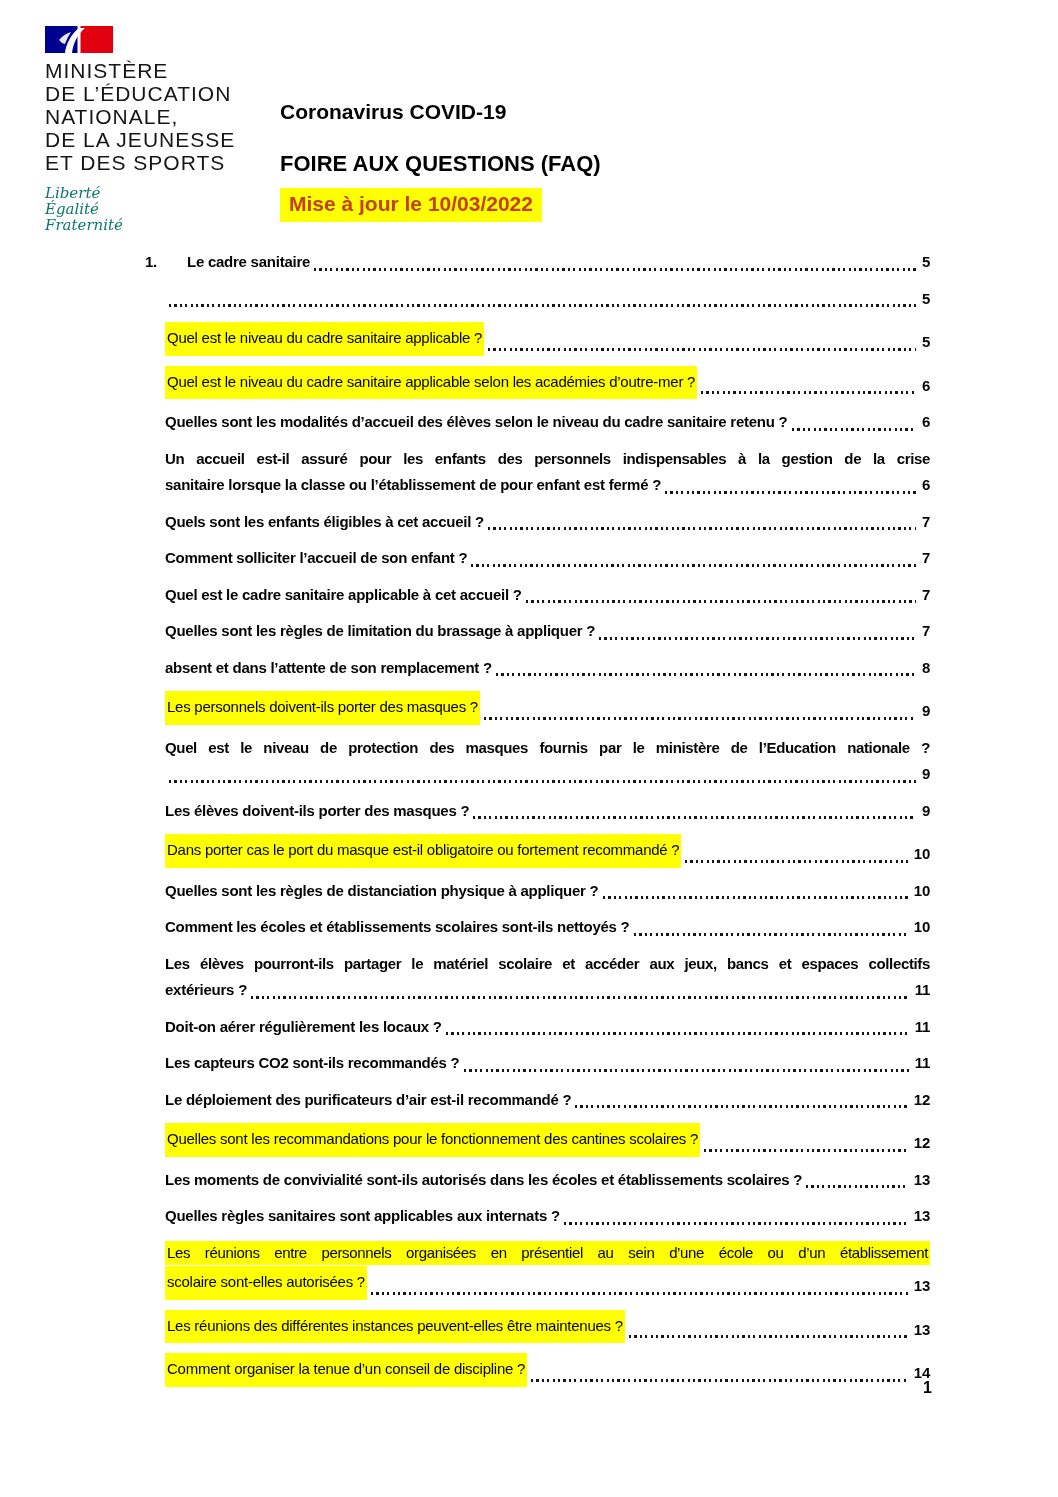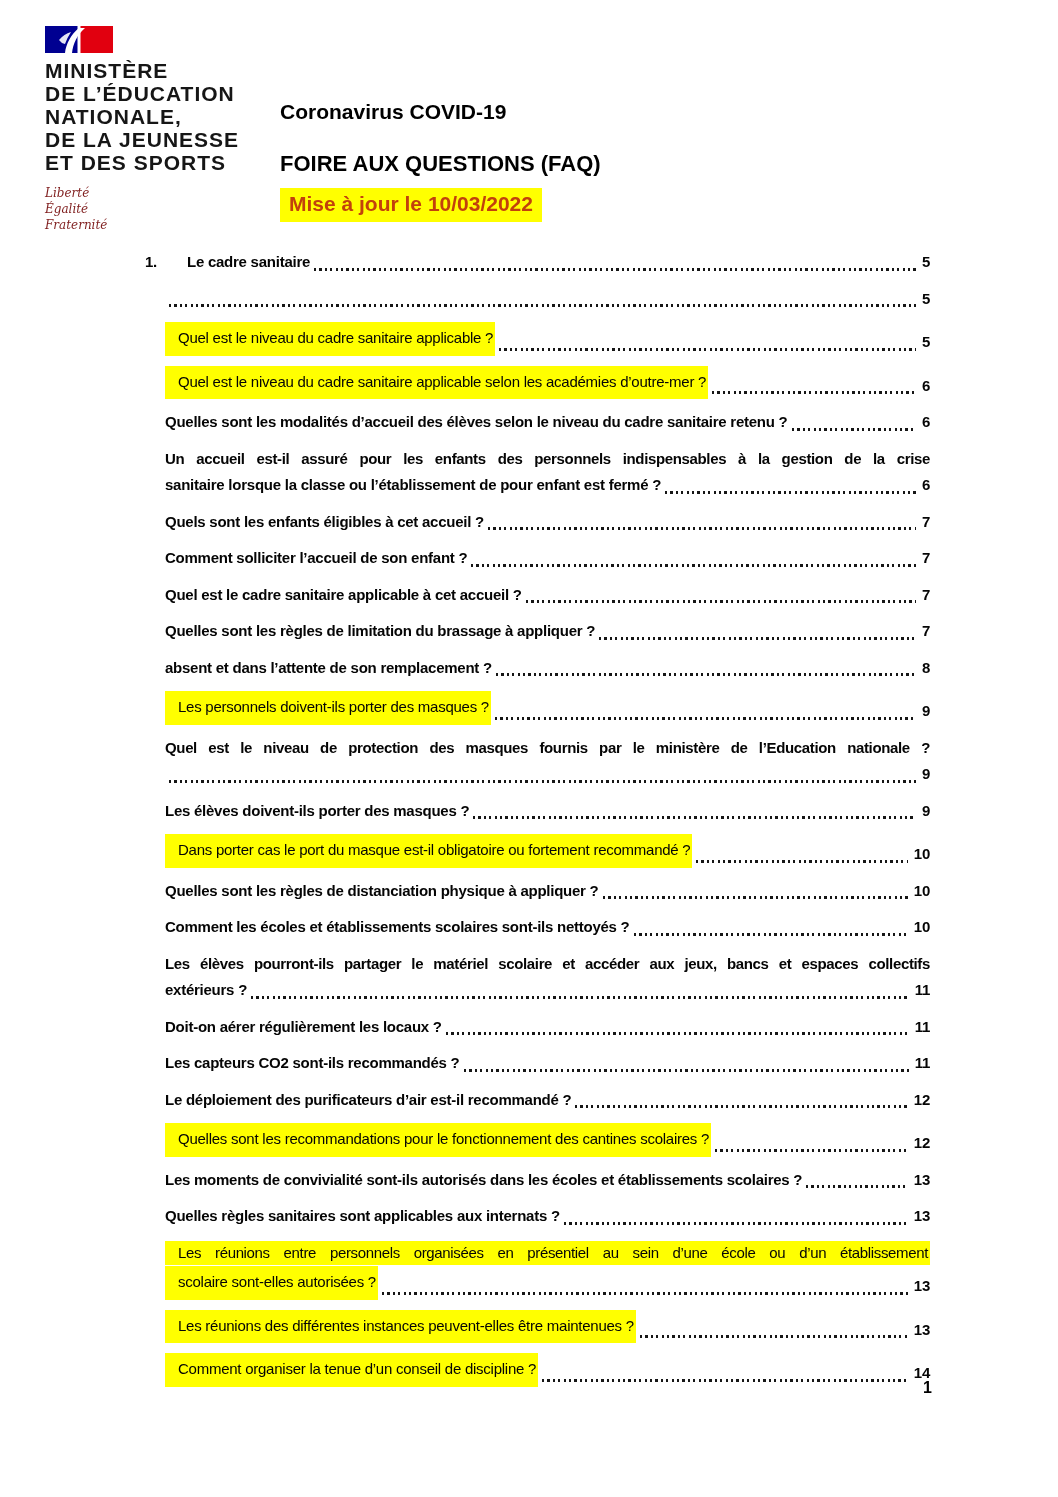--- a/index.html
+++ b/index.html
@@ -10,27 +10,27 @@
     font-family:"Liberation Sans", sans-serif;
     color:#0a0a0a;
     margin:0 auto;
     overflow:hidden;
   }
   
   .logo{position:absolute;left:45px;top:26px;width:260px;}
   .flag{display:block;width:68px;height:27px;}
   .ministry{margin-top:6px;}
   .ministry div{
-    font-weight:700;font-size:21px;line-height:23px;
+    font-weight:400;font-size:21px;line-height:23px;
     letter-spacing:1px;color:#161616;white-space:nowrap;
   }
   .motto{margin-top:11px;}
   .motto div{
     font-family:"DejaVu Serif", serif;font-style:italic;
-    font-size:12px;line-height:16px;color:#7f1d1d;
+    font-size:15px;line-height:16px;color:#0f766e;
   }
   
   .titles{position:absolute;left:280px;top:100px;width:500px;text-align:left;}
   .doc-title{font-size:21px;font-weight:700;margin:0 0 27px 0;color:#000;}
   .doc-subtitle{font-size:22px;font-weight:700;margin:0 0 11px 0;color:#000;}
   .doc-update{display:inline-block;font-size:21px;font-weight:700;color:#c2410c;
     background:var(--hl,#ffff00);padding:4px 9px 6px 9px;}
   
   .toc{
     position:absolute;left:165px;top:249px;width:765px;
@@ -41,21 +41,21 @@
   .toc-line{line-height:26.5px;}
   .toc-line.just{
     text-align:justify;text-align-last:justify;
     letter-spacing:-0.35px;word-spacing:-1.5px;
   }
   .toc-line.row{display:flex;align-items:flex-end;}
   .toc-line .label{white-space:nowrap;}
   .toc-entry .label,.toc-entry .num{font-weight:700;}
   .toc-entry.hl .label{
     font-weight:400;background:var(--hl,#ffff00);
-    padding:3px 2px 4px 13px;
+    padding:3px 2px 4px 2px;
   }
   .num{display:inline-block;width:42px;flex:0 0 42px;}
   .leader{
     flex:1 1 auto;min-width:12px;height:2.6px;
     margin:0 6px 5px 4px;align-self:flex-end;
     background:repeating-linear-gradient(90deg,#161616 0 2.2px,transparent 2.2px 5.4px);
   }
   .pg{font-weight:700;flex:0 0 auto;}
   
   .footer-num{

